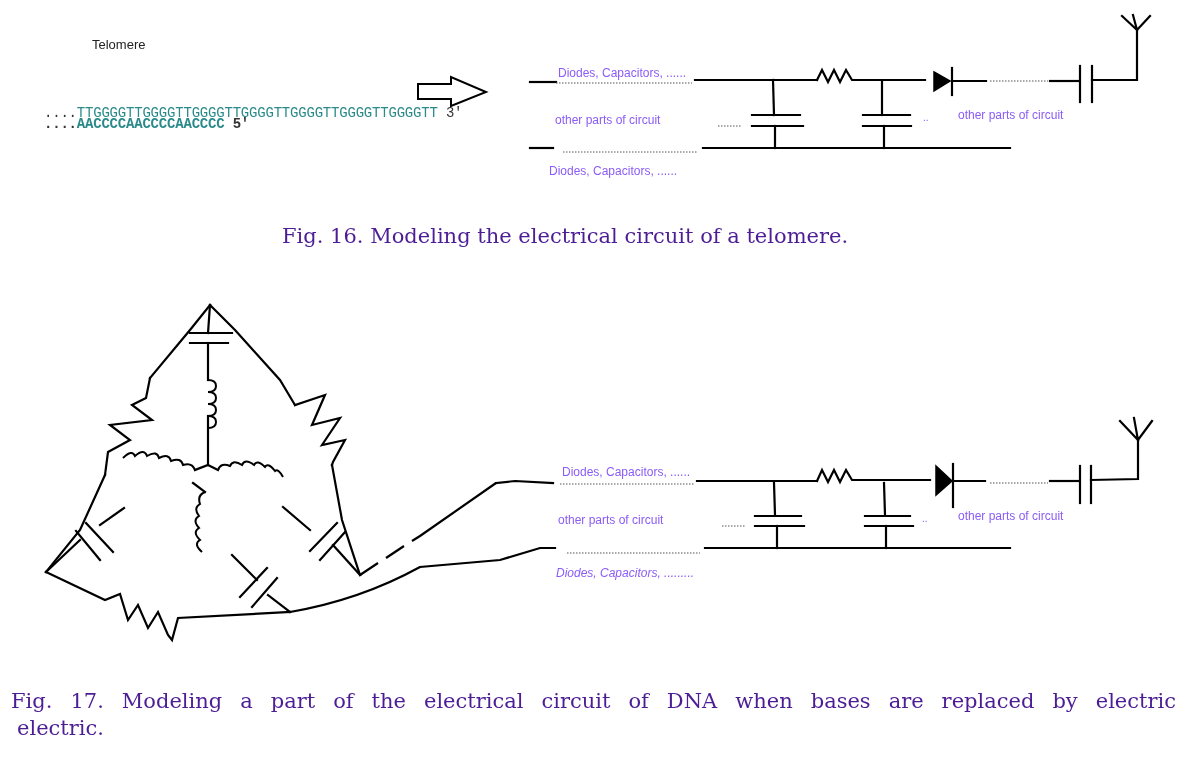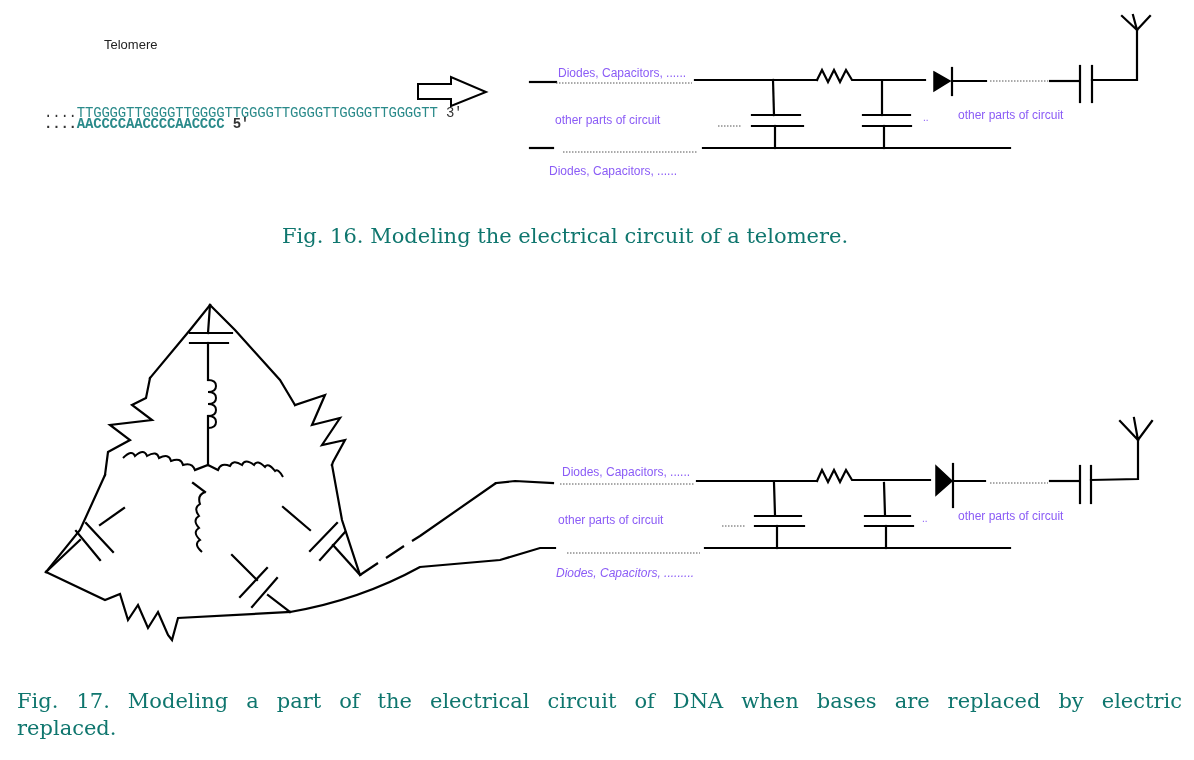--- a/index.html
+++ b/index.html
@@ -1,29 +1,29 @@
 <!DOCTYPE html>
 <html><head>
 <meta charset="utf-8">
 <style>
   html, body { margin:0; padding:0; background:#ffffff; }
   body { width:1194px; height:760px; position:relative; overflow:hidden; font-family:"Liberation Sans", sans-serif; color:#000; }
   .abs { position:absolute; }
   .sans { font-family:"Liberation Sans", sans-serif; color:#8b5cf6; font-size:12px; white-space:nowrap; }
   .mono { font-family:"Liberation Mono", monospace; font-size:14px; white-space:nowrap; color:#333; letter-spacing:-0.2px;margin-top:40px; }
   .seq { color:#2a8a8a; }
-  .caption { font-family:"DejaVu Serif", "Liberation Serif", serif; font-size:21px; color:#0f766e; white-space:nowrap; }
+  .caption { font-family:"DejaVu Serif", "Liberation Serif", serif; font-size:21px; color:#4c1d95; white-space:nowrap; }
   svg { position:absolute; left:0; top:0; }
   svg .w { stroke:#000; stroke-width:2.2; fill:none; stroke-linecap:square; }
   svg .dot { stroke:#555; stroke-width:1; stroke-dasharray:1.5 1.5; fill:none; }
 </style>
 </head>
 <body>
 
-<div class="abs sans" style="left:104px;top:37px;font-size:13px;color:#222;">Telomere</div>
+<div class="abs sans" style="left:92px;top:37px;font-size:13px;color:#222;">Telomere</div>
 <div class="abs mono" style="left:44px;top:65px;"><span>....</span><span class="seq">TTGGGGTTGGGGTTGGGGTTGGGGTTGGGGTTGGGGTTGGGGTT</span><span> 3'</span></div>
 <div class="abs mono" style="left:44px;top:76px;font-weight:bold;"><span>....</span><span class="seq">AACCCCAACCCCAACCCC</span><span> 5'</span></div>
 
 <svg width="1194" height="760">
 
   <g>
     <path d="M418 84 L451 84 L451 77 L486 92 L451 106 L451 99 L418 99 Z" stroke="#000" stroke-width="2" fill="#fff"></path>
   </g>
 
   <g>
@@ -136,14 +136,14 @@
 <div class="abs sans" style="left:923px;top:112px;font-size:10px;">..</div>
 
 <div class="abs caption" style="left:282px;top:224px;">Fig. 16. Modeling the electrical circuit of a telomere.</div>
 
 <div class="abs sans" style="left:562px;top:465px;">Diodes, Capacitors, ......</div>
 <div class="abs sans" style="left:558px;top:513px;">other parts of circuit</div>
 <div class="abs sans" style="left:556px;top:566px;font-style:italic;">Diodes, Capacitors, .........</div>
 <div class="abs sans" style="left:958px;top:509px;">other parts of circuit</div>
 <div class="abs sans" style="left:922px;top:513px;font-size:10px;">..</div>
 
-<div class="abs caption" style="left:17px;top:689px;width:1165px;text-align:justify;text-align-last:justify;">Fig. 17. Modeling a part of the electrical circuit of DNA when bases are replaced by electric</div>
-<div class="abs caption" style="left:17px;top:716px;">replaced.</div>
+<div class="abs caption" style="left:11px;top:689px;width:1165px;text-align:justify;text-align-last:justify;">Fig. 17. Modeling a part of the electrical circuit of DNA when bases are replaced by electric</div>
+<div class="abs caption" style="left:17px;top:716px;">electric.</div>
 
 </body></html>

